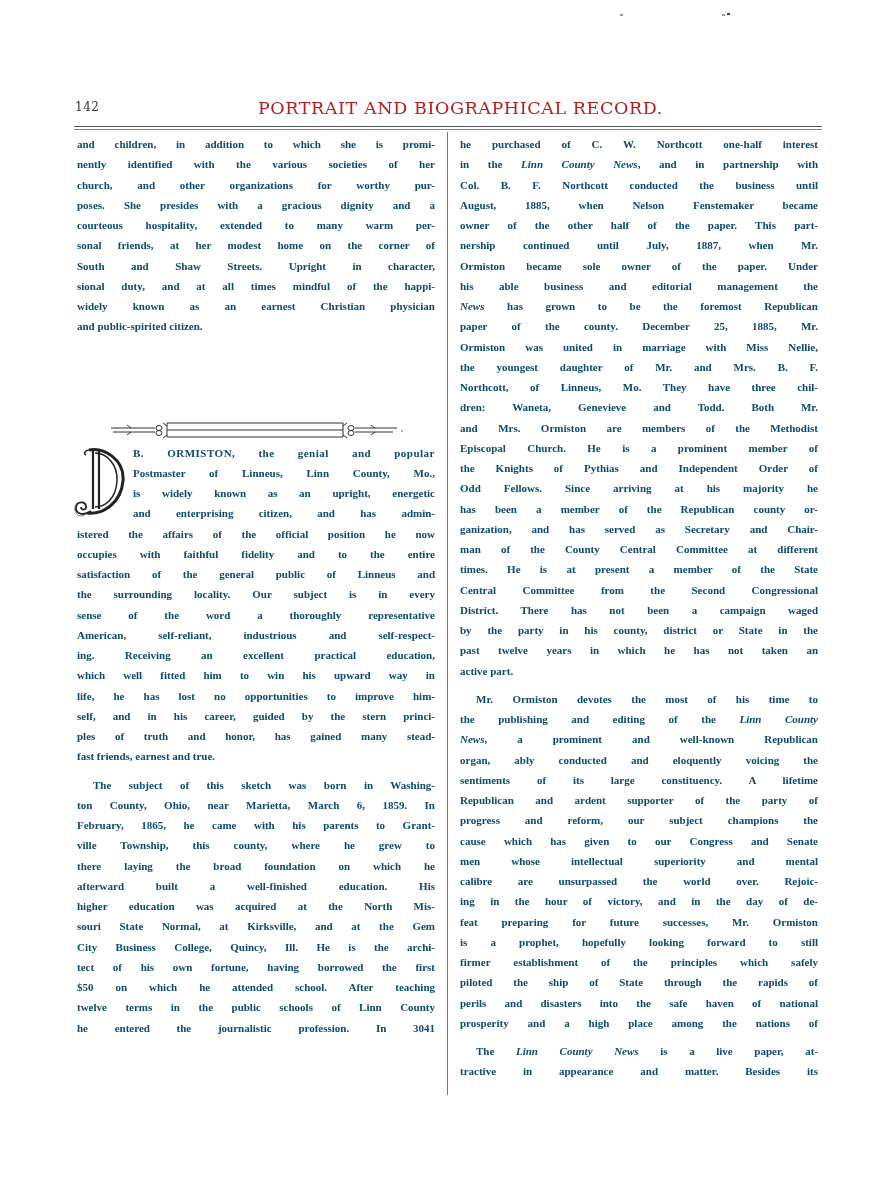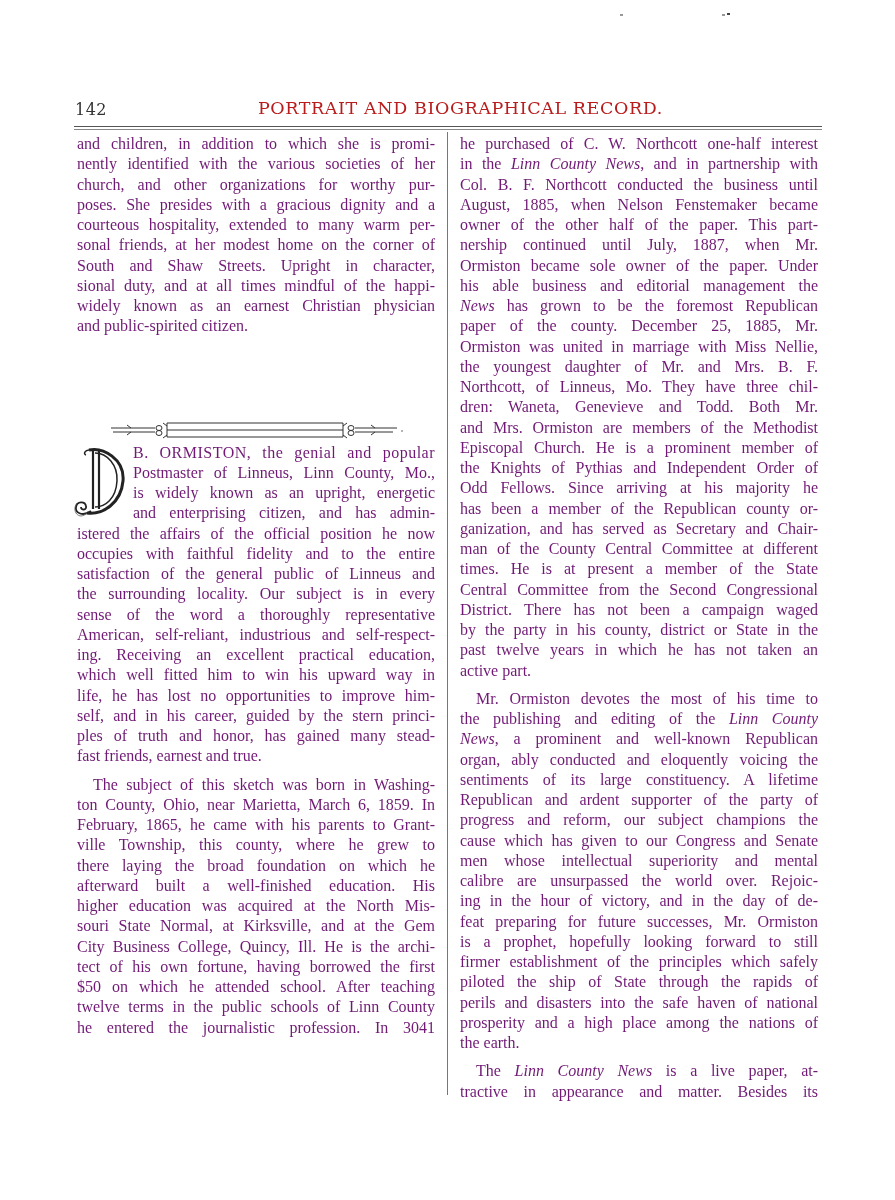--- a/index.html
+++ b/index.html
@@ -3,45 +3,46 @@
   <meta charset="utf-8">
   <style>
     html, body { margin: 0; padding: 0; background: #ffffff; }
     body {
       width: 895px; height: 1200px; position: relative; overflow: hidden;
       font-family: "DejaVu Serif", "Liberation Serif", serif;
       color: #2a2a2a;
     }
     .page-number {
       position: absolute; left: 75px; top: 100px;
-      font-size: 16px; letter-spacing: 0.5px; color: #333;
+      font-size: 12px; letter-spacing: 0.5px; color: #333;
     }
     .running-head {
       position: absolute; left: 258px; top: 98px; width: 420px;
       font-size: 17.5px; letter-spacing: 0.6px; color: #b91c1c;
       white-space: nowrap;
     }
     .rule-top {
       position: absolute; left: 74px; top: 126px; width: 748px; height: 0;
       border-top: 1px solid #555;
     }
     .rule-top2 {
       position: absolute; left: 74px; top: 129px; width: 748px; height: 0;
       border-top: 1px solid #888;
     }
     .col-divider {
       position: absolute; left: 447px; top: 132px; width: 0; height: 963px;
       border-left: 1px solid #777;
     }
     .column {
       position: absolute; top: 134px; width: 358px;
-      font-size: 16px; line-height: 20.25px;
+      font-size: 11px; line-height: 20.25px;
       text-align: justify;
       font-family: "Liberation Serif", "DejaVu Serif", serif;
-      color: #701a75;
+      color: #0c4a6e;
+      font-weight: bold;
     }
     .col-left { left: 77px; }
     .col-right { left: 460px; }
     .line {
       display: block; white-space: nowrap; text-align: justify;
       text-align-last: justify; height: 20.25px; overflow: visible;
     }
     .line.last { text-align-last: left; }
     .line.indent { padding-left: 16px; }
     .para-gap { height: 8px; }
@@ -200,21 +201,20 @@
     <span class="line">cause which has given to our Congress and Senate</span>
     <span class="line">men whose intellectual superiority and mental</span>
     <span class="line">calibre are unsurpassed the world over.  Rejoic-</span>
     <span class="line">ing in the hour of victory, and in the day of de-</span>
     <span class="line">feat preparing for future successes, Mr. Ormiston</span>
     <span class="line">is a prophet, hopefully looking forward to still</span>
     <span class="line">firmer establishment of the principles which safely</span>
     <span class="line">piloted the ship of State through the rapids of</span>
     <span class="line">perils and disasters into the safe haven of national</span>
     <span class="line">prosperity and a high place among the nations of</span>
-    <span class="line last">the earth.</span>
   </div>
 
   <div class="para-gap"></div>
 
   <div>
     <span class="line indent"><span>The </span><em>Linn County News</em><span> is a live paper, at-</span></span>
     <span class="line">tractive in appearance and matter.  Besides its</span>
   </div>
 </div>
 

